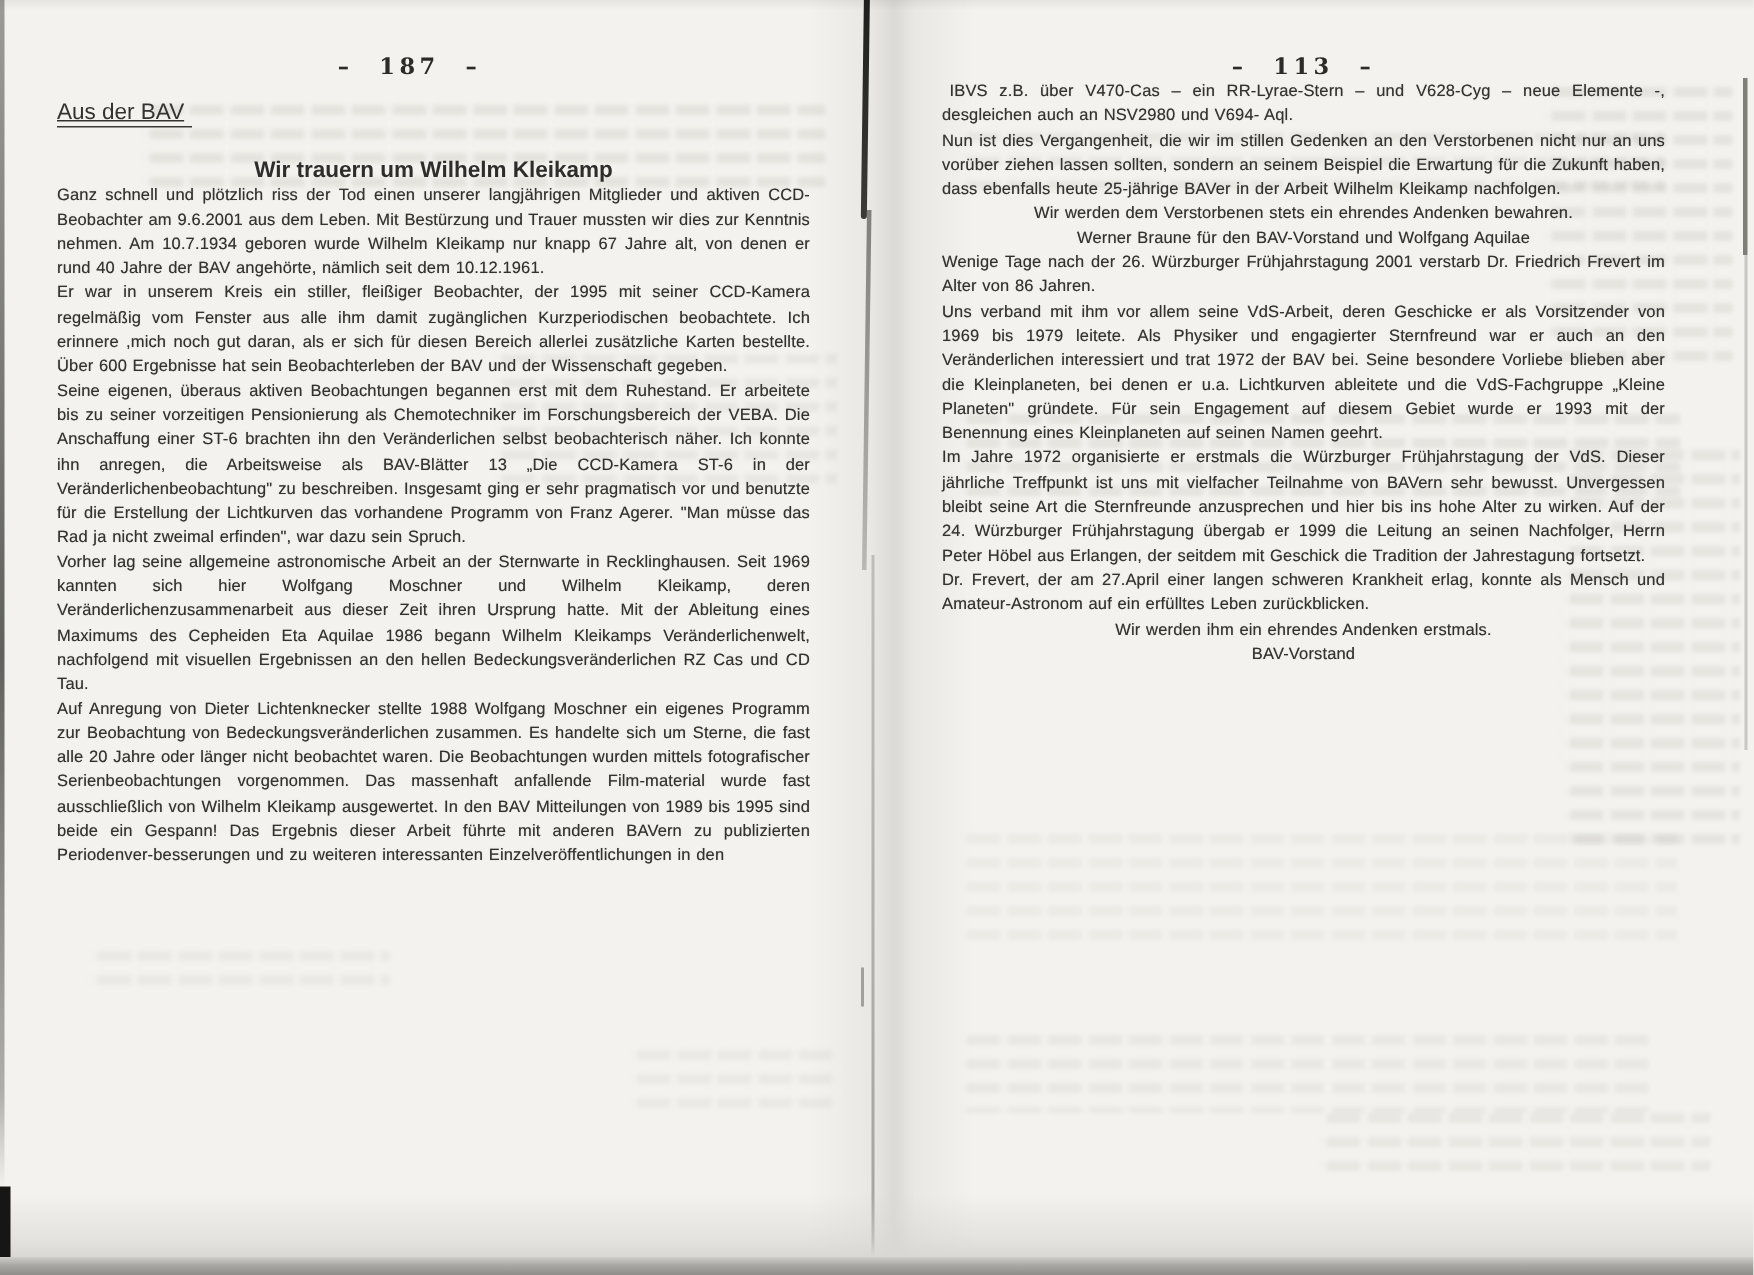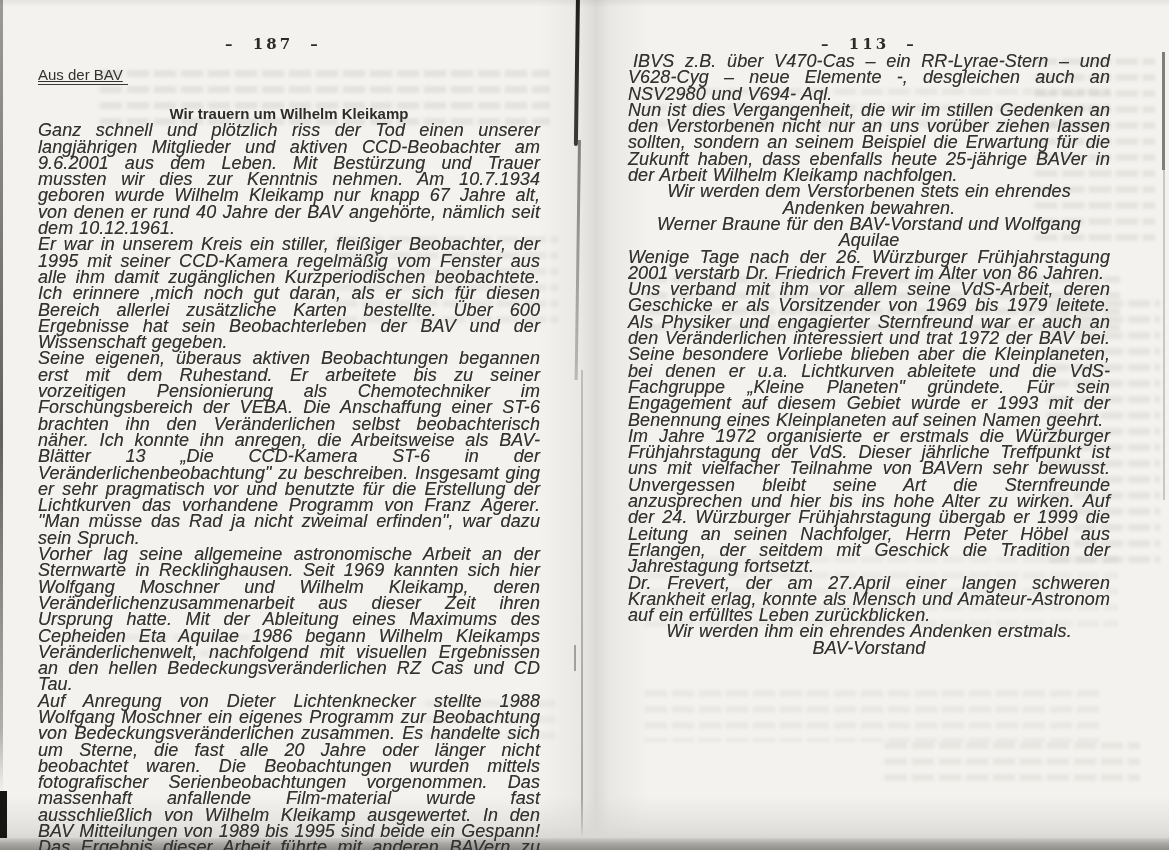--- a/index.html
+++ b/index.html
@@ -20,24 +20,23 @@
   }
   .pagenum-left{transform:translateX(-16px);}
   .section-label{margin-top:13px;font-size:15px;line-height:17px;}
   .underlined{border-bottom:1.6px solid #3a3938;padding-bottom:1px;padding-right:5px;text-decoration:underline;}
   .heading{
     font-weight:bold;font-size:15px;line-height:16.3px;text-align:center;color:#2e2d2b;
   }
   .h-left{margin-top:23px;}
   .h-right{margin-top:52px;}
   p.body{
-    margin:0;font-size:18px;line-height:16.3px;text-align:justify;
+    margin:0;font-size:11px;line-height:16.3px;text-align:justify;
     letter-spacing:0.1px;word-spacing:0.6px;color:#333230;
     text-shadow:0 0 0.5px rgba(51,50,46,0.55);
-    font-style:italic;
   }
   p.single{text-align:center;}
   .mtA{margin-top:20px;}  .mtB{margin-top:22px;}  .mtC{margin-top:15px;}
   .mtD{margin-top:10px;}  .mtE{margin-top:18px;}
   .mt26{margin-top:26px;} .mt19{margin-top:19px;} .mt14{margin-top:14px;}
   .mt35{margin-top:35px;} .mt22{margin-top:22px;} .mt15{margin-top:15px;}
   .mt16{margin-top:16px;} .mt13{margin-top:13px;}
   .indent{text-indent:5px;}
 
   

